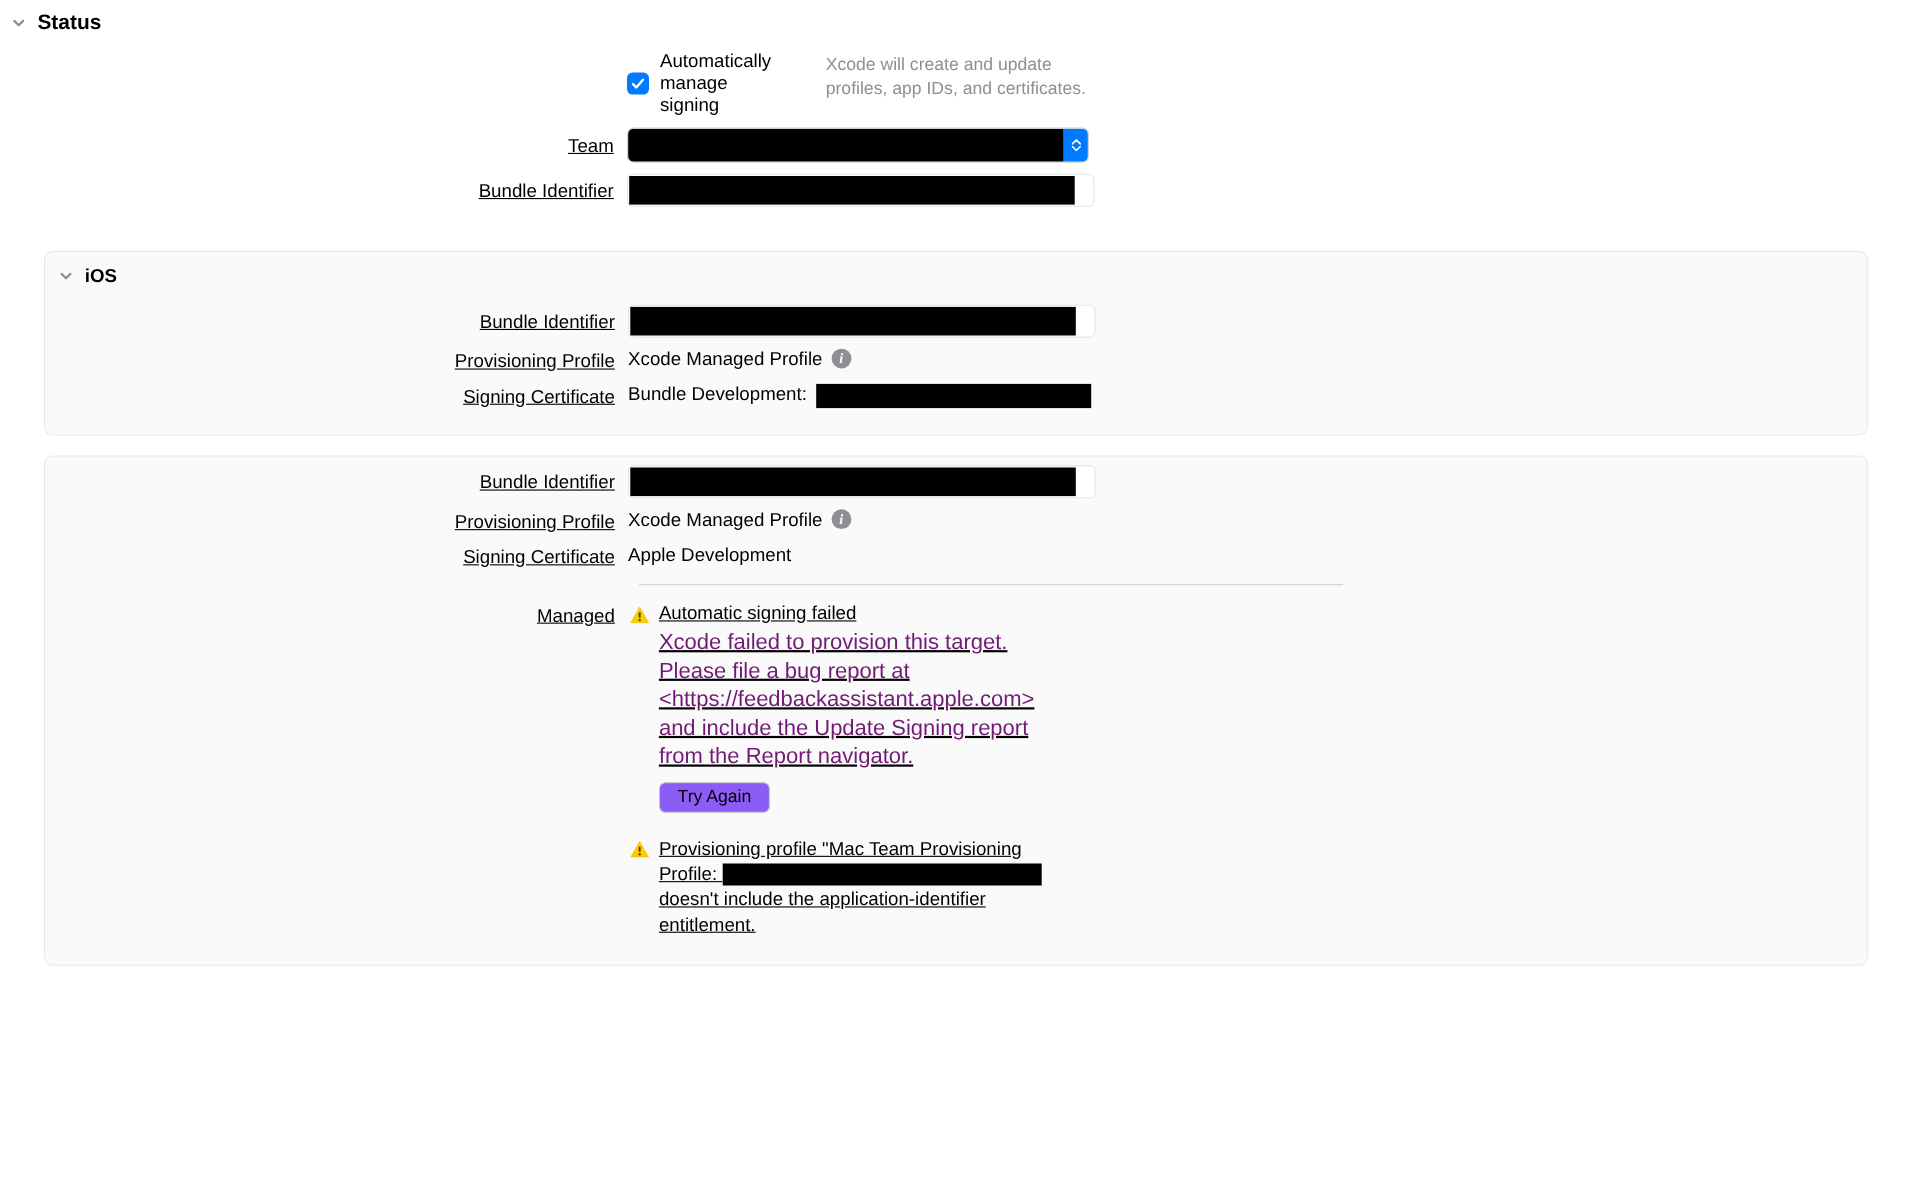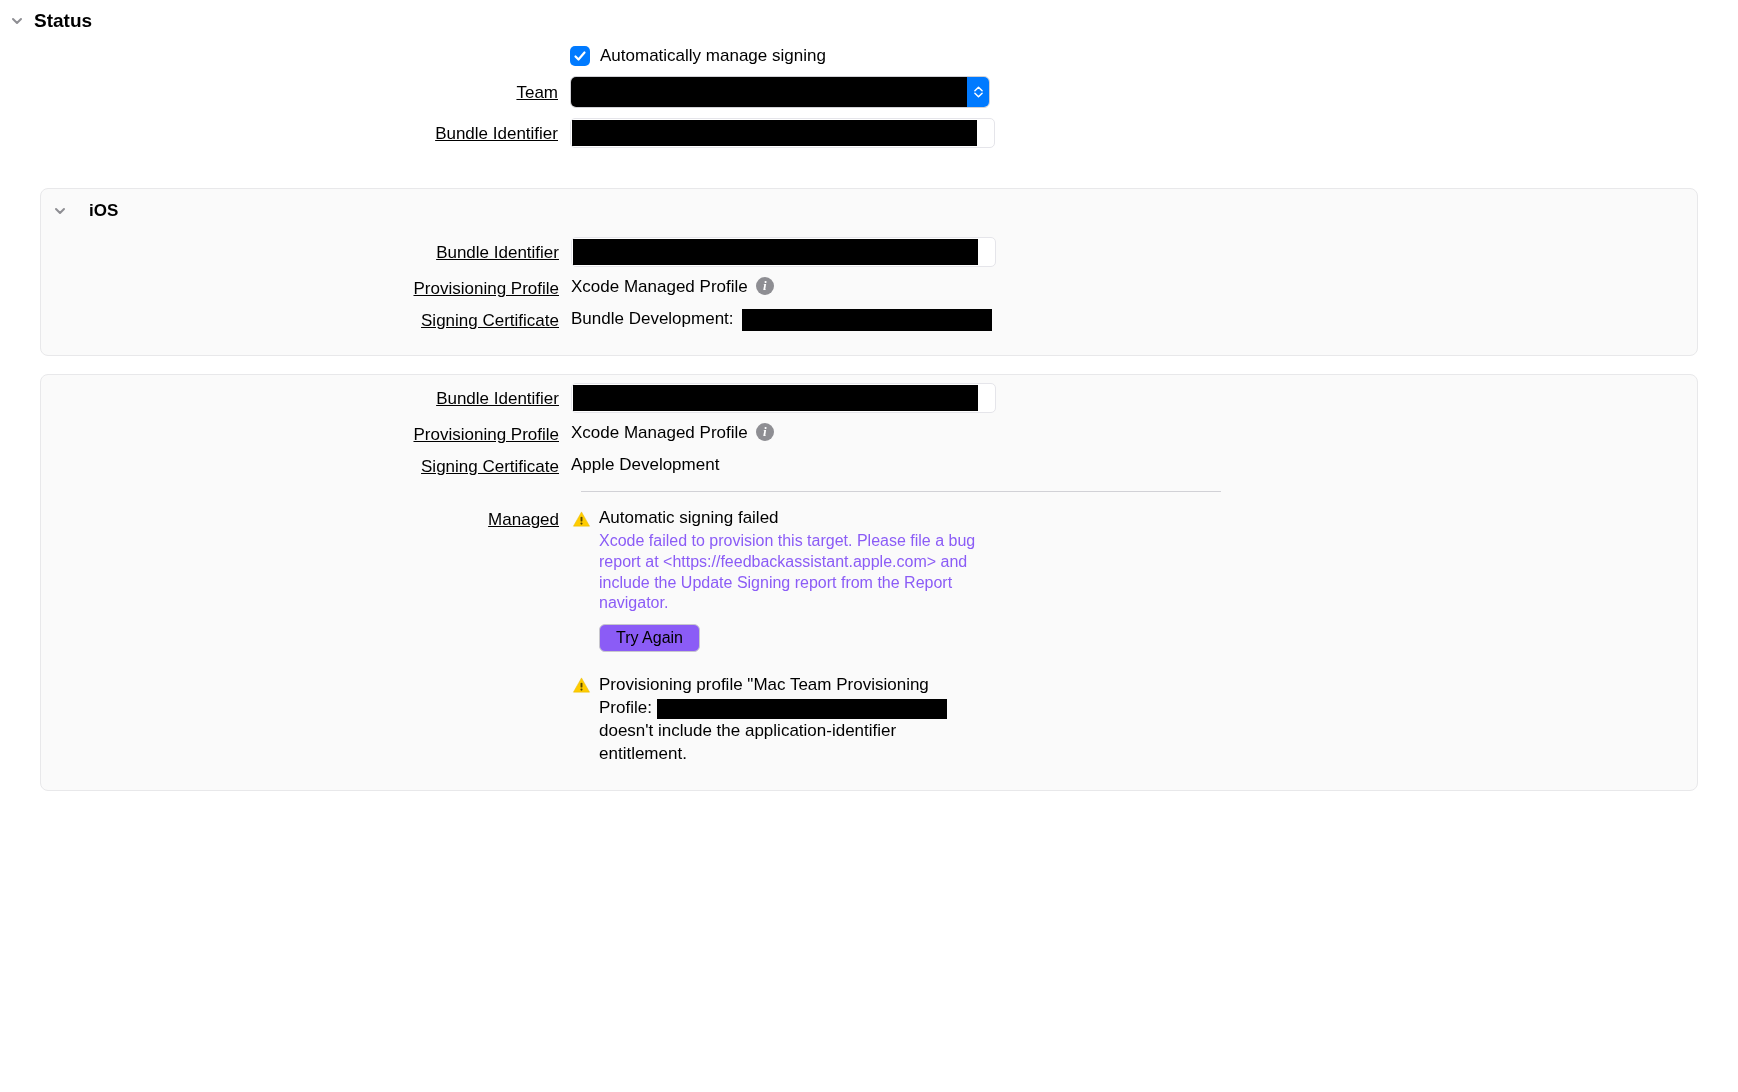--- a/index.html
+++ b/index.html
@@ -154,21 +154,21 @@
     .platform-section {
       background: #fafafa;
       border: 1px solid #e8e8ea;
       border-radius: 8px;
       margin: 10px 40px 18px 40px;
       padding-bottom: 14px;
     }
     .platform-header {
       display: flex;
       align-items: center;
-      gap: 22px;
+      gap: 10px;
       padding: 12px 12px 8px 12px;
     }
     .platform-title {
       font-weight: 700;
       font-size: 17px;
     }
     .platform-body {
       padding: 8px 0 0 0;
     }
     .platform-body .row-label {
@@ -197,20 +197,21 @@
     .hr {
       border: 0;
       border-top: 1px solid #d1d1d6;
       margin: 14px 0 16px 540px;
       width: 640px;
     }
     .status-area {
       display: flex;
       flex-direction: column;
       gap: 22px;
+      text-decoration: underline;
     }
     .status-item {
       display: flex;
       align-items: flex-start;
       gap: 8px;
     }
     .warning-icon {
       flex-shrink: 0;
       width: 20px;
       height: 20px;
@@ -225,22 +226,22 @@
       height: 19px;
     }
     .status-body {
       max-width: 380px;
     }
     .status-title {
       font-size: 17px;
       font-weight: 400;
     }
     .status-desc {
-      color: #8b5cf6;
-      font-size: 16px;
+      color: #701a75;
+      font-size: 20px;
       line-height: 1.3;
       margin-top: 3px;
     }
     .btn {
       border: 1px solid #c7c7cc;
       border-radius: 6px;
       background: #8b5cf6;
       padding: 4px 16px;
       font-size: 16px;
       margin-top: 10px;
@@ -271,20 +272,21 @@
     <div class="row-label"></div>
     <div class="row-value">
       <div class="checkbox-row">
         <span class="checkbox">
           <svg viewBox="0 0 14 14">
               <path d="M2.5 7.5 L5.5 10.5 L11.5 3.5" fill="none" stroke="#fff" stroke-width="2.2" stroke-linecap="round" stroke-linejoin="round"></path>
             </svg>
         </span>
         <span class="checkbox-label">Automatically manage signing</span>
       </div>
+      <div class="description">Xcode will create and update profiles, app IDs, and certificates.</div>
     </div>
   </div>
 
   <div class="row" style="align-items:center;">
     <div class="row-label">Team</div>
     <div class="row-value">
       <div class="team-select">
         <div class="team-select-value"></div>
         <div class="team-select-toggle">
           <svg viewBox="0 0 10 6">

